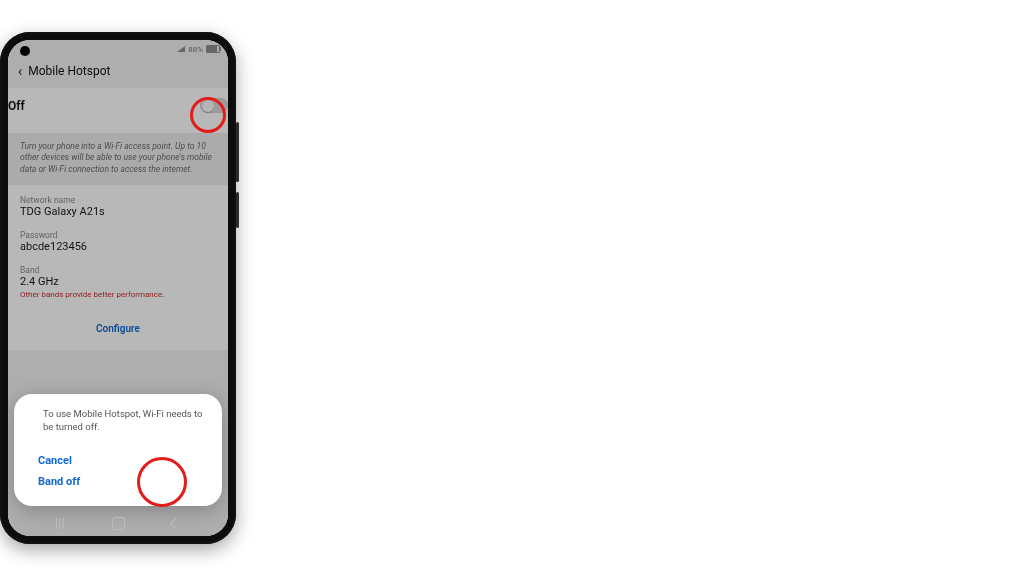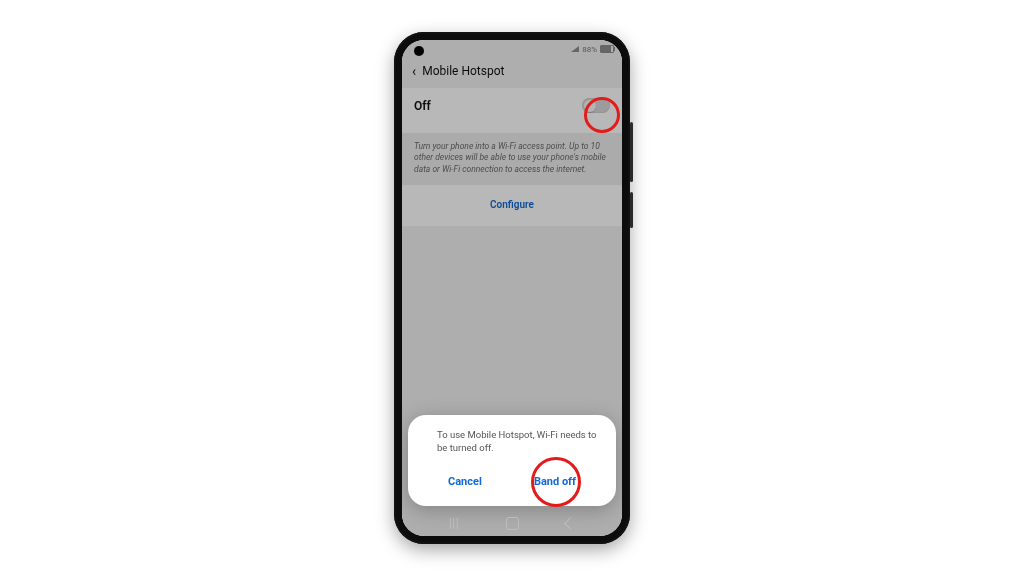--- a/index.html
+++ b/index.html
@@ -10,21 +10,21 @@
     background: #ffffff;
     font-family: -apple-system, BlinkMacSystemFont, "Segoe UI", Roboto, Helvetica, Arial, sans-serif;
     overflow: hidden;
   }
   .stage {
     width: 1024px;
     height: 576px;
     position: relative;
     display: flex;
     align-items: center;
-    justify-content: center;
+    justify-content: flex-start;
   }
   .phone {
     position: relative;
     width: 236px;
     height: 500px;
     background: #0c0c0c;
     border-radius: 30px;
     box-shadow: 0 6px 18px rgba(0,0,0,0.35), inset 0 0 0 2px #111;
     padding-top: 6px;
     padding-bottom: 6px;
@@ -131,21 +131,21 @@
   }
   .topcard {
     background: #fff;
     border-radius: 0;
     padding: 0 0 10px 0;
   }
   .row-off {
     display: flex;
     align-items: center;
     justify-content: space-between;
-    padding: 10px 12px;
+    padding: 10px 0;
     font-size: 12px;
     font-weight: 600;
     color: #111;
   }
   .toggle {
     width: 28px;
     height: 15px;
     background: #d9d9d9;
     border-radius: 10px;
     position: relative;
@@ -216,20 +216,21 @@
   .sheet p {
     margin: 0 0 10px 15px;
     font-size: 9.5px;
     line-height: 1.35;
     color: #555;
   }
   .sheet-actions {
     display: flex;
     justify-content: space-around;
     padding: 6px 0 8px 0;
+    flex-direction: column;
   }
   .sheet-btn {
     font-size: 11px;
     font-weight: 700;
     color: #1169d3;
     padding: 4px 10px;
   }
 
   
   .navbar {
@@ -298,20 +299,31 @@
 
           <div class="topcard">
             <div class="row-off">
               <span>Off</span>
               <span class="toggle"></span>
             </div>
           </div>
 
           <div class="desc">Turn your phone into a Wi-Fi access point. Up to 10 other devices will be able to use your phone's mobile data or Wi-Fi connection to access the internet.</div>
 
+          <div class="card">
+            <div class="field-label">Network name</div>
+            <div class="field-value">TDG Galaxy A21s</div>
+
+            <div class="field-label">Password</div>
+            <div class="field-value">abcde123456</div>
+
+            <div class="field-label">Band</div>
+            <div class="field-value">2.4 GHz</div>
+            <div class="warn">Other bands provide better performance.</div>
+          </div>
 
           <div class="configure">Configure</div>
         </div>
 
         <div class="dim"></div>
 
         <div class="sheet">
           <p>To use Mobile Hotspot, Wi-Fi needs to be turned off.</p>
           <div class="sheet-actions">
             <span class="sheet-btn">Cancel</span>

